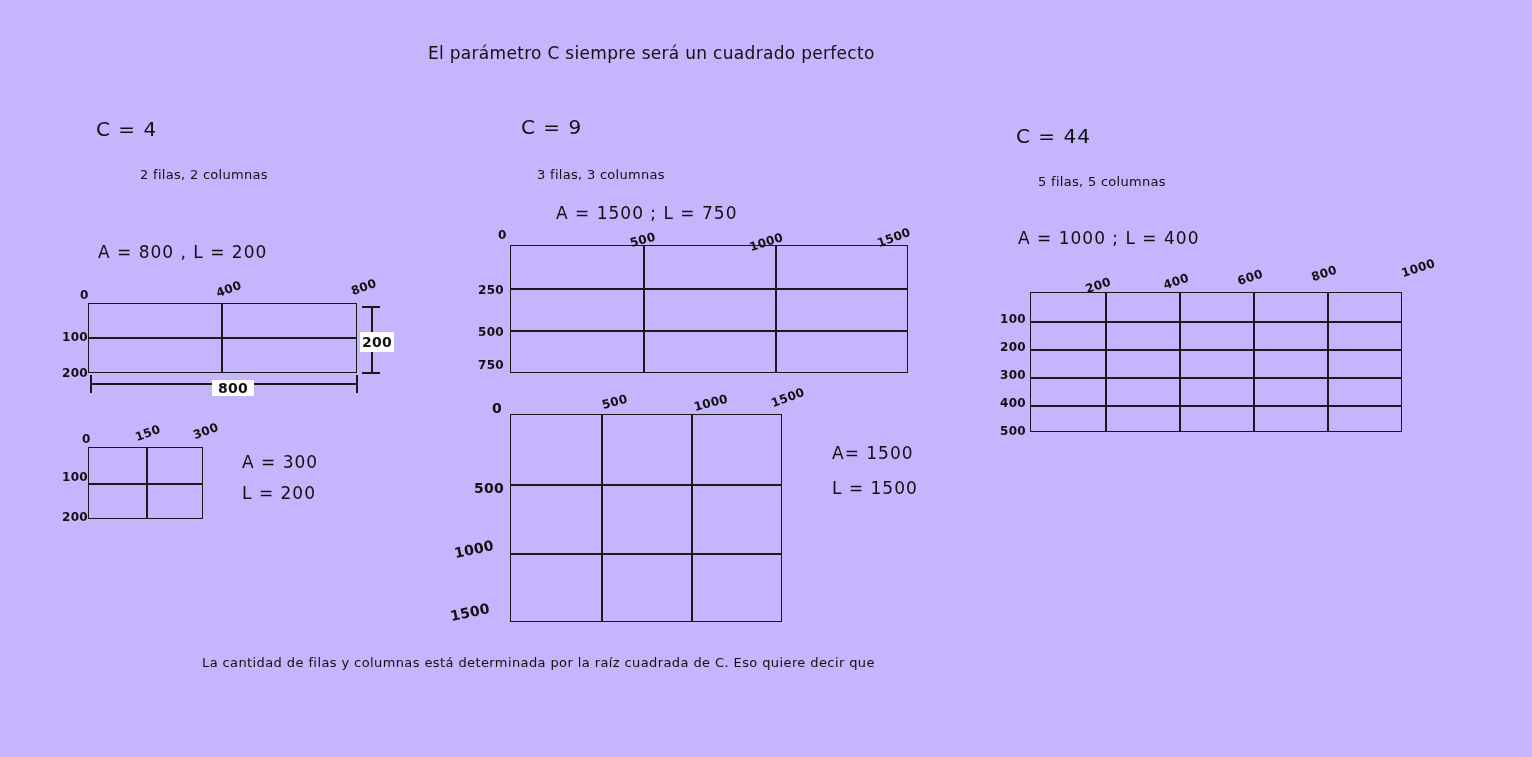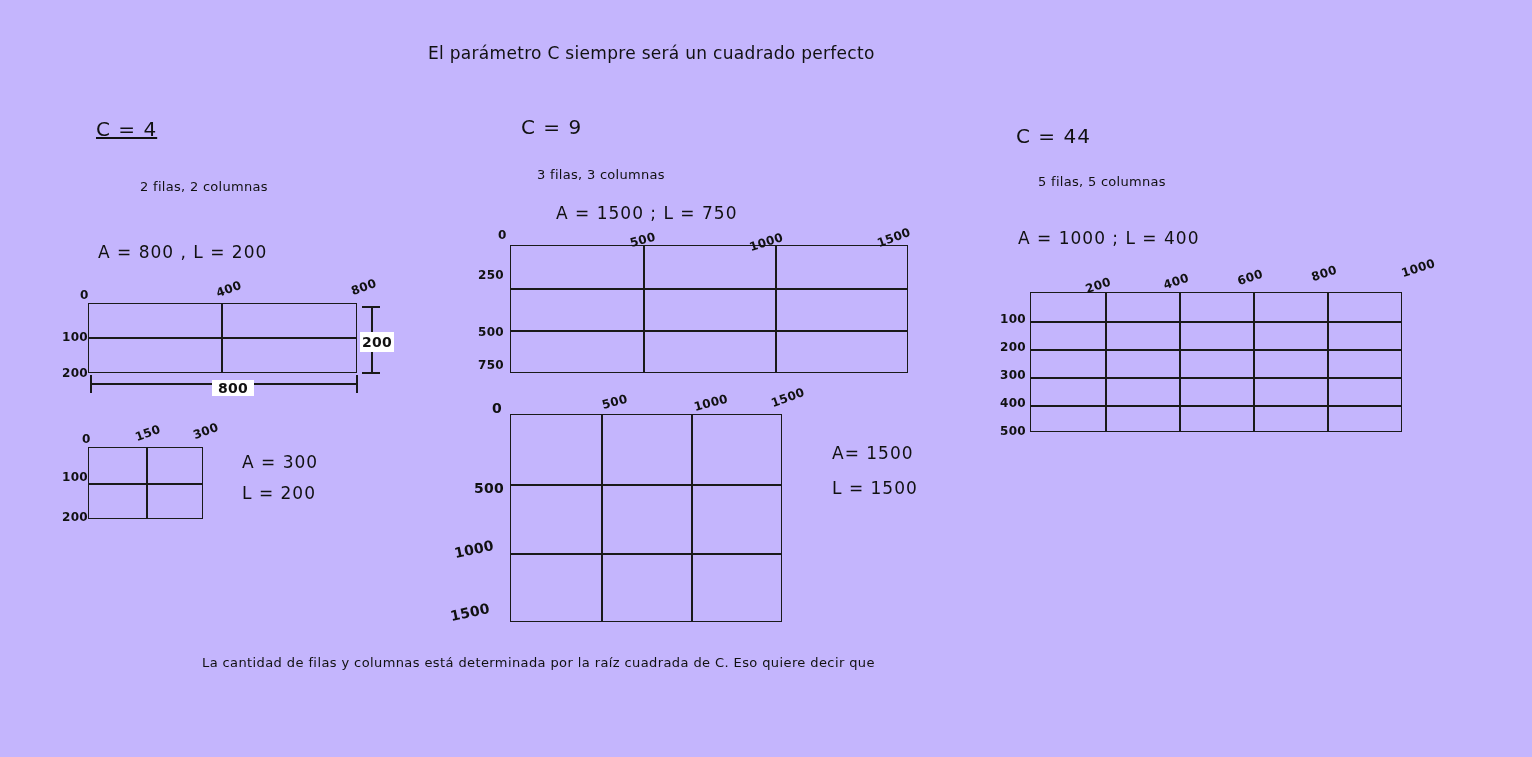--- a/index.html
+++ b/index.html
@@ -83,22 +83,22 @@
     transform-origin: left bottom;
   }
 </style>
 </head>
 <body>
 
 <div id="page">
 
   <div class="txt title" style="left:428px; top:43px;">El parámetro C siempre será un cuadrado perfecto</div>
 
-  <div class="txt c-head" style="left:96px; top:117px;text-decoration:underline;">C = 4</div>
-  <div class="txt sub" style="left:140px; top:179px;">2 filas, 2 columnas</div>
+  <div class="txt c-head" style="left:96px; top:117px;">C = 4</div>
+  <div class="txt sub" style="left:140px; top:167px;">2 filas, 2 columnas</div>
 
   <div class="txt annot" style="left:98px; top:242px;">A = 800 ,  L = 200</div>
 
   <div class="grid" style="left:88px; top:303px; width:269px; height:70px;">
     <div class="gline-v" style="left:132px;"></div>
     <div class="gline-h" style="top:33px;"></div>
   </div>
 
   <div class="txt tick" style="left:80px; top:288px;">0</div>
   <div class="txt tick rot" style="left:219px; top:286px; transform:rotate(-20deg);">400</div>
@@ -138,21 +138,21 @@
   <div class="grid" style="left:510px; top:245px; width:398px; height:128px;">
     <div class="gline-v" style="left:132px;"></div>
     <div class="gline-v" style="left:264px;"></div>
     <div class="gline-h" style="top:42px;"></div>
     <div class="gline-h" style="top:84px;"></div>
   </div>
   <div class="txt tick" style="left:498px; top:228px;">0</div>
   <div class="txt tick rot" style="left:632px; top:236px; transform:rotate(-15deg);">500</div>
   <div class="txt tick rot" style="left:752px; top:240px; transform:rotate(-18deg);">1000</div>
   <div class="txt tick rot" style="left:880px; top:236px; transform:rotate(-20deg);">1500</div>
-  <div class="txt tick" style="left:478px; top:268px;">250</div>
+  <div class="txt tick" style="left:478px; top:283px;">250</div>
   <div class="txt tick" style="left:478px; top:325px;">500</div>
   <div class="txt tick" style="left:478px; top:358px;">750</div>
 
   <div class="grid" style="left:510px; top:414px; width:272px; height:208px;">
     <div class="gline-v" style="left:90px;"></div>
     <div class="gline-v" style="left:180px;"></div>
     <div class="gline-h" style="top:69px;"></div>
     <div class="gline-h" style="top:138px;"></div>
   </div>
   <div class="txt tick-lg" style="left:492px; top:400px;">0</div>

